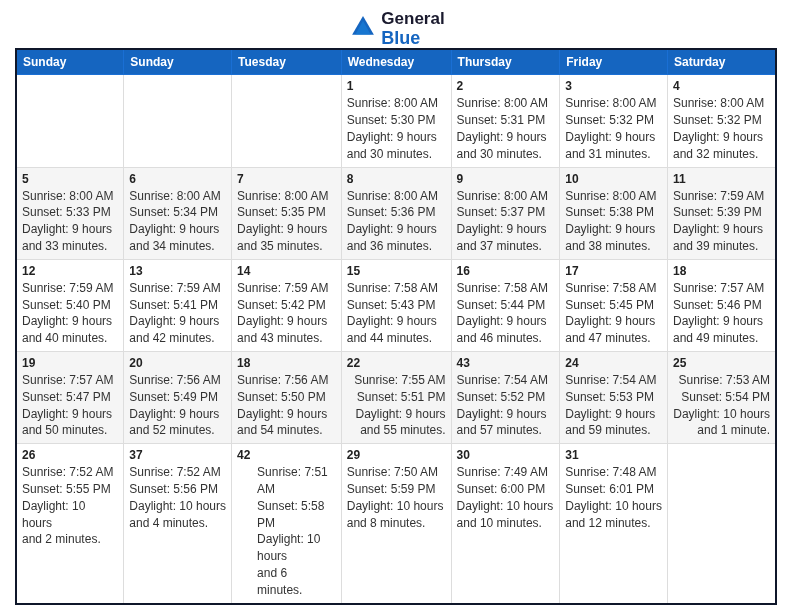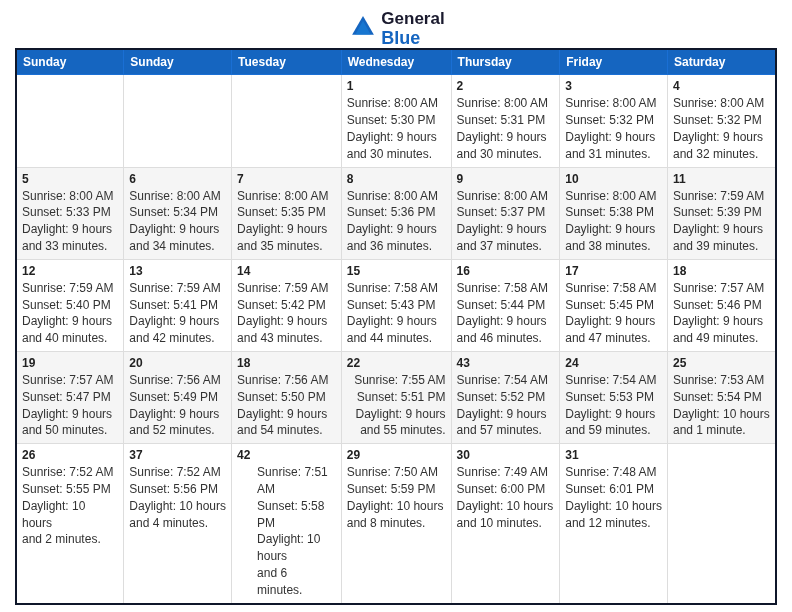--- a/index.html
+++ b/index.html
@@ -292,21 +292,21 @@
           </td>
           <td>
             <span class="day-num">24</span>
             <div class="day-info" style="white-space: pre-line;">Sunrise: 7:54 AM
 Sunset: 5:53 PM
 Daylight: 9 hours
 and 59 minutes.</div>
           </td>
           <td>
             <span class="day-num">25</span>
-            <div class="day-info" style="white-space: pre-line;">Sunrise: 7:53 AM
+            <div class="day-info" style="white-space: pre-line; text-align: right;">Sunrise: 7:53 AM
 Sunset: 5:54 PM
 Daylight: 10 hours
 and 1 minute.</div>
           </td>
         </tr>
         <tr>
           <td>
             <span class="day-num">26</span>
             <div class="day-info" style="white-space: pre-line;">Sunrise: 7:52 AM
 Sunset: 5:55 PM

